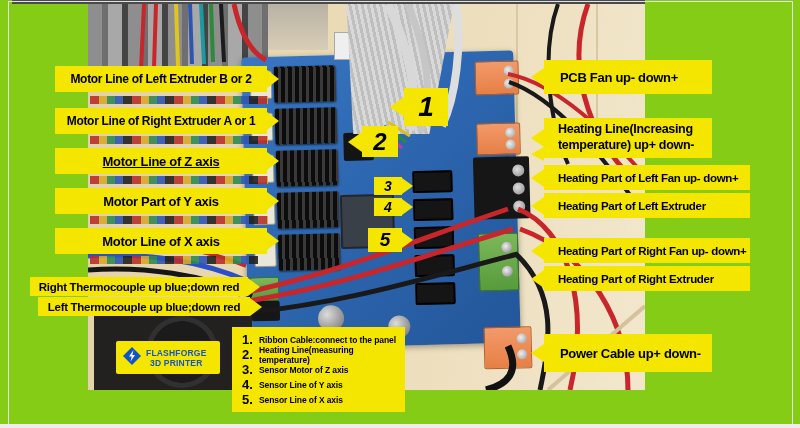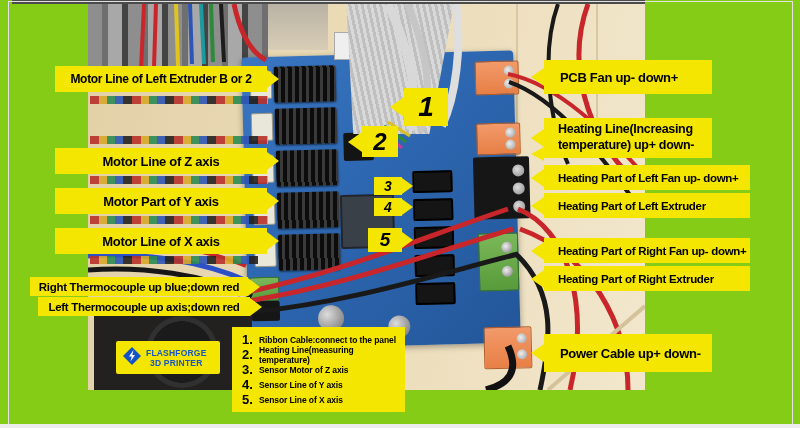--- a/index.html
+++ b/index.html
@@ -213,26 +213,27 @@
     </svg>
 
     <div class="gap-strip" style="left:2px;top:92px;width:178px;"></div>
     <div class="gap-strip" style="left:2px;top:132px;width:178px;"></div>
     <div class="gap-strip" style="left:2px;top:172px;width:178px;"></div>
     <div class="gap-strip" style="left:2px;top:212px;width:178px;"></div>
     <div class="gap-strip" style="left:2px;top:252px;width:168px;"></div>
   </div>
 
   <div class="lbl center nowrap arrow-r" style="left:55px;top:66px;width:212px;height:26px;font-size:12px;">Motor Line of Left Extruder B or 2</div>
-  <div class="lbl center nowrap arrow-r" style="left:55px;top:148px;width:212px;height:26px;font-size:13px;">Motor Line of Z axis</div>
+  <div class="lbl center nowrap arrow-r" style="left:55px;top:108px;width:212px;height:26px;font-size:12px;">Motor Line of Right Extruder A or 1</div>
+  <div class="lbl center nowrap arrow-r" style="left:55px;top:148px;width:212px;height:26px;font-size:13px;text-decoration:underline;">Motor Line of Z axis</div>
   <div class="lbl center nowrap arrow-r" style="left:55px;top:188px;width:212px;height:26px;font-size:13px;">Motor Part of Y axis</div>
   <div class="lbl center nowrap arrow-r" style="left:55px;top:228px;width:212px;height:26px;font-size:13px;text-align:right;">Motor Line of X axis</div>
 
   <div class="lbl center nowrap arrow-r" style="left:30px;top:277px;width:218px;height:19px;font-size:11.5px;">Right Thermocouple up blue;down red</div>
-  <div class="lbl center nowrap arrow-r" style="left:38px;top:297px;width:212px;height:19px;font-size:11.5px;">Left Thermocouple up axis;down red</div>
+  <div class="lbl center nowrap arrow-r" style="left:38px;top:297px;width:212px;height:19px;font-size:11.5px;">Left Thermocouple up blue;down red</div>
 
   <div class="lbl nowrap arrow-l" style="left:544px;top:60px;width:168px;height:34px;font-size:13px;padding-left:16px;box-sizing:border-box;">PCB Fan up- down+</div>
   <div class="lbl arrow-l" style="left:544px;top:118px;width:168px;height:40px;font-size:12.5px;padding-left:14px;box-sizing:border-box;line-height:1.25;">Heating Line(Increasing temperature) up+ down-<span class="tip2"></span></div>
   <div class="lbl nowrap arrow-l" style="left:544px;top:165px;width:206px;height:25px;font-size:11.5px;padding-left:14px;box-sizing:border-box;">Heating Part of Left Fan up- down+</div>
   <div class="lbl nowrap arrow-l" style="left:544px;top:193px;width:206px;height:25px;font-size:11.5px;padding-left:14px;box-sizing:border-box;">Heating Part of Left Extruder</div>
   <div class="lbl nowrap arrow-l" style="left:544px;top:238px;width:206px;height:25px;font-size:11.5px;padding-left:14px;box-sizing:border-box;">Heating Part of Right Fan up- down+</div>
   <div class="lbl nowrap arrow-l" style="left:544px;top:266px;width:206px;height:25px;font-size:11.5px;padding-left:14px;box-sizing:border-box;">Heating Part of Right Extruder</div>
   <div class="lbl nowrap arrow-l" style="left:544px;top:334px;width:168px;height:38px;font-size:13px;padding-left:16px;box-sizing:border-box;">Power Cable up+ down-</div>
 
   <div class="callout tail-l" style="left:404px;top:88px;width:44px;height:38px;font-size:28px;">1</div>

